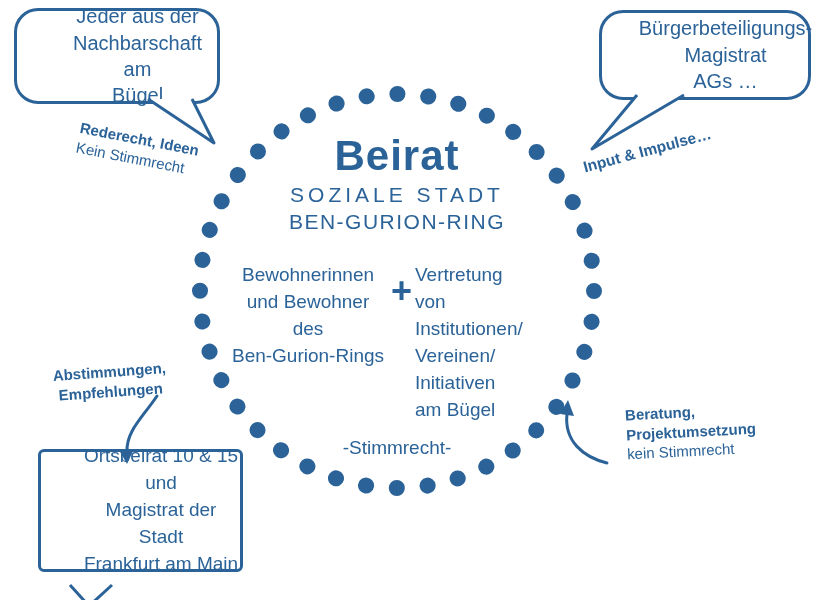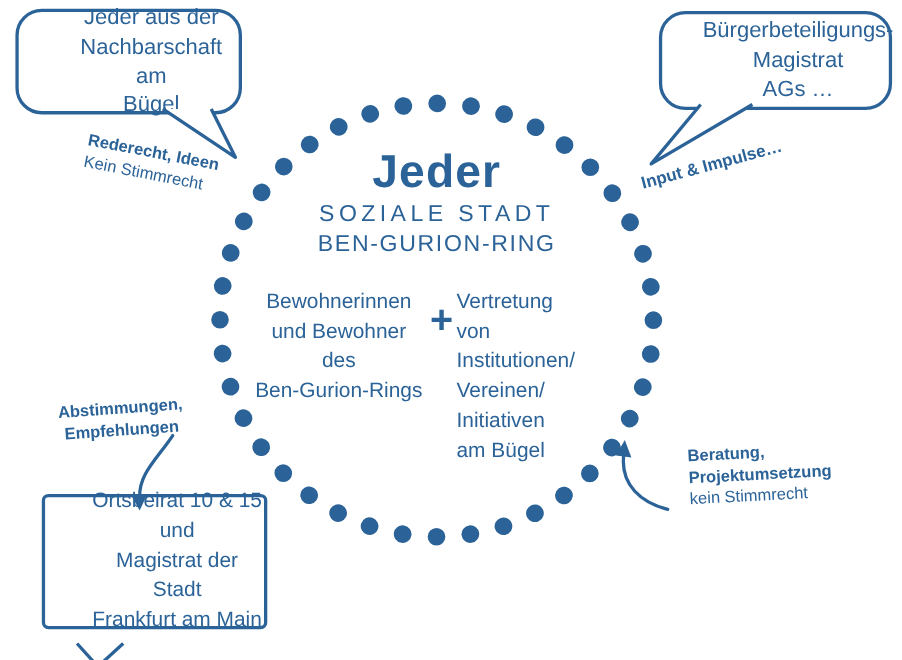--- a/index.html
+++ b/index.html
@@ -54,36 +54,37 @@
 
   <div class="bubble box-bl">
     <span class="ml">Ortsbeirat 10 &amp; 15
 und
 Magistrat der Stadt
 Frankfurt am Main</span>
   </div>
 
 
   <div class="header">
-    <div class="title">Jeder</div>
+    <div class="title">Beirat</div>
     <div class="sub1">SOZIALE STADT</div>
     <div class="sub2">BEN-GURION-RING</div>
   </div>
 
   <div class="group-left ml">Bewohnerinnen
 und Bewohner
 des
 Ben-Gurion-Rings</div>
   <div class="plus">+</div>
   <div class="group-right ml">Vertretung
 von
 Institutionen/
 Vereinen/
 Initiativen
 am Bügel</div>
+  <div class="voting">-Stimmrecht-</div>
 
   <div class="ann ann-tl">
     <div class="b">Rederecht, Ideen</div>
     <div>Kein Stimmrecht</div>
   </div>
 
   <div class="ann ann-tr">
     <div class="b">Input &amp; Impulse…</div>
   </div>
 

